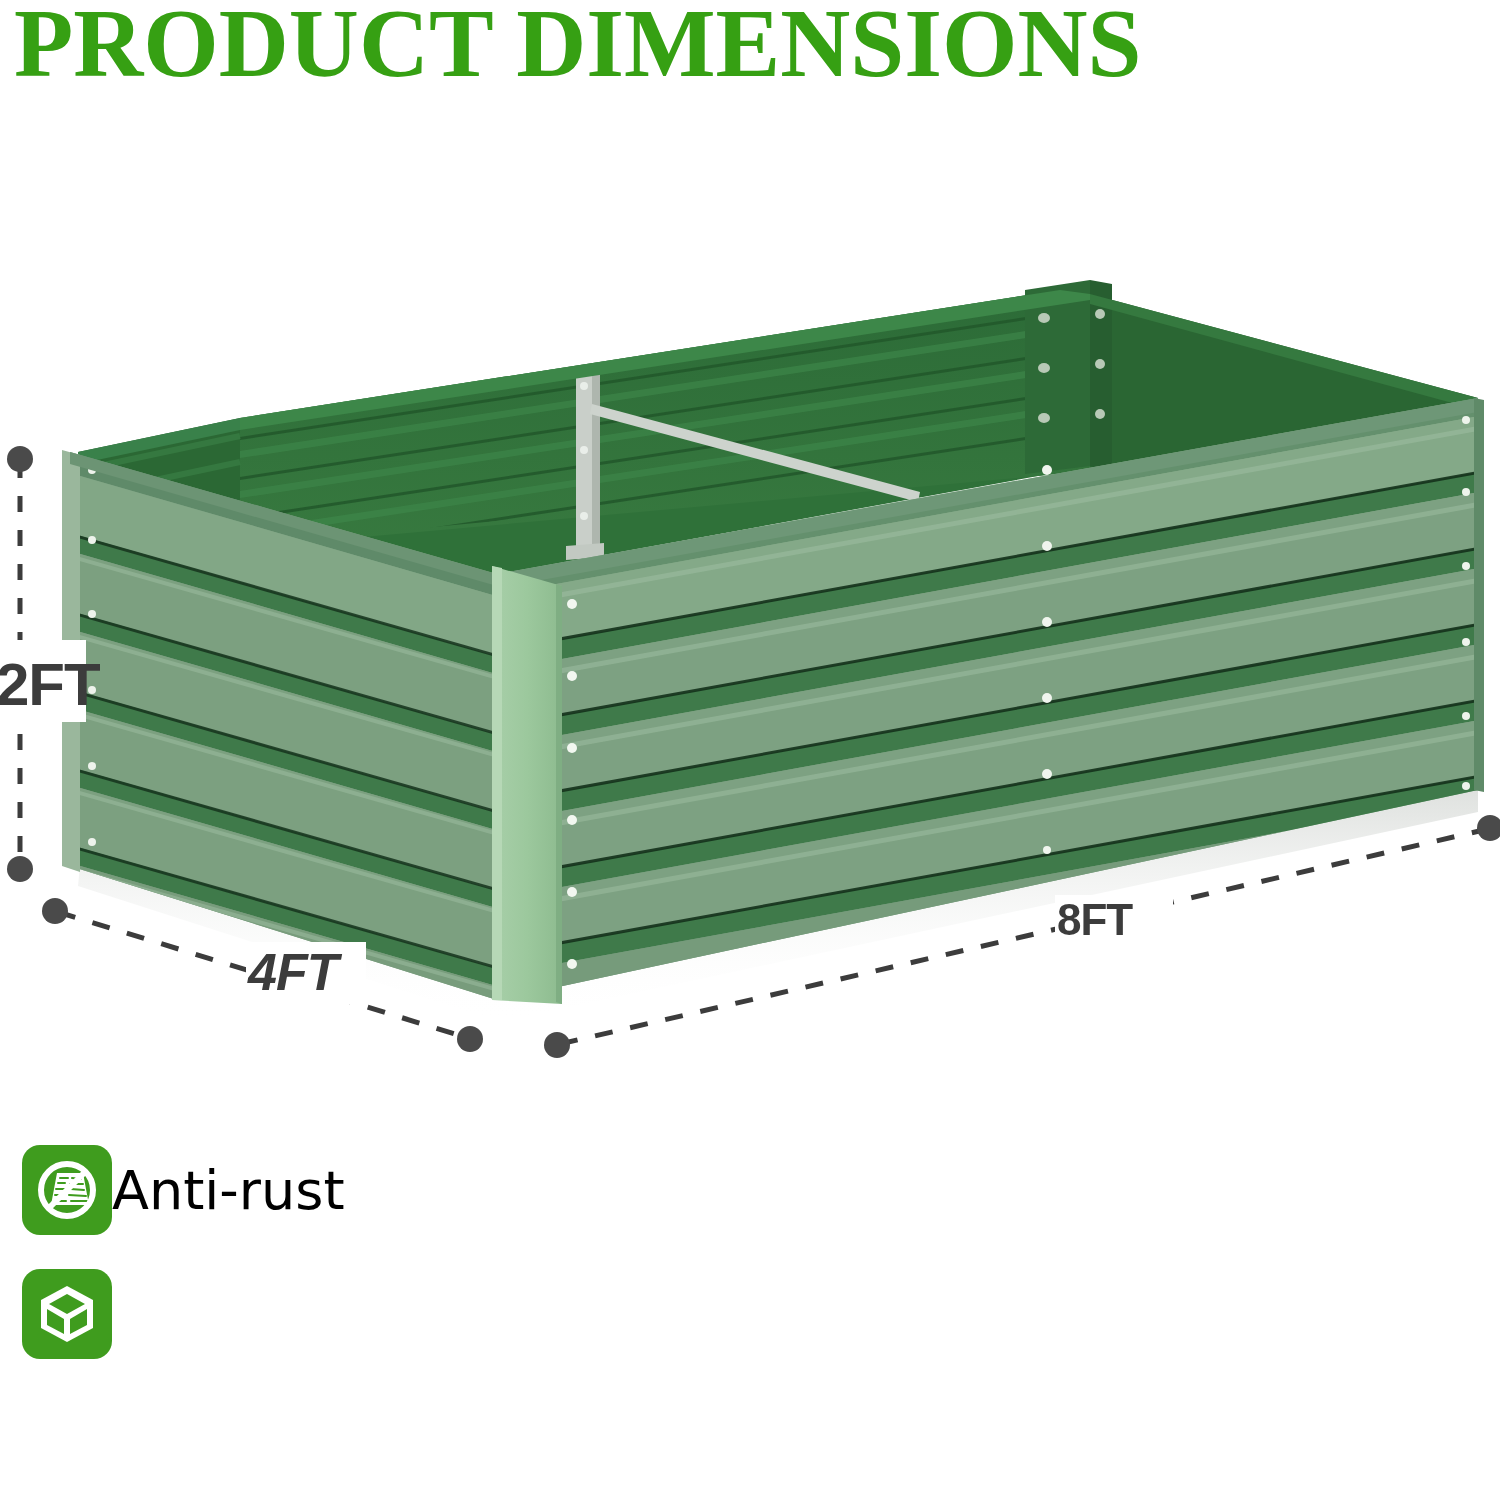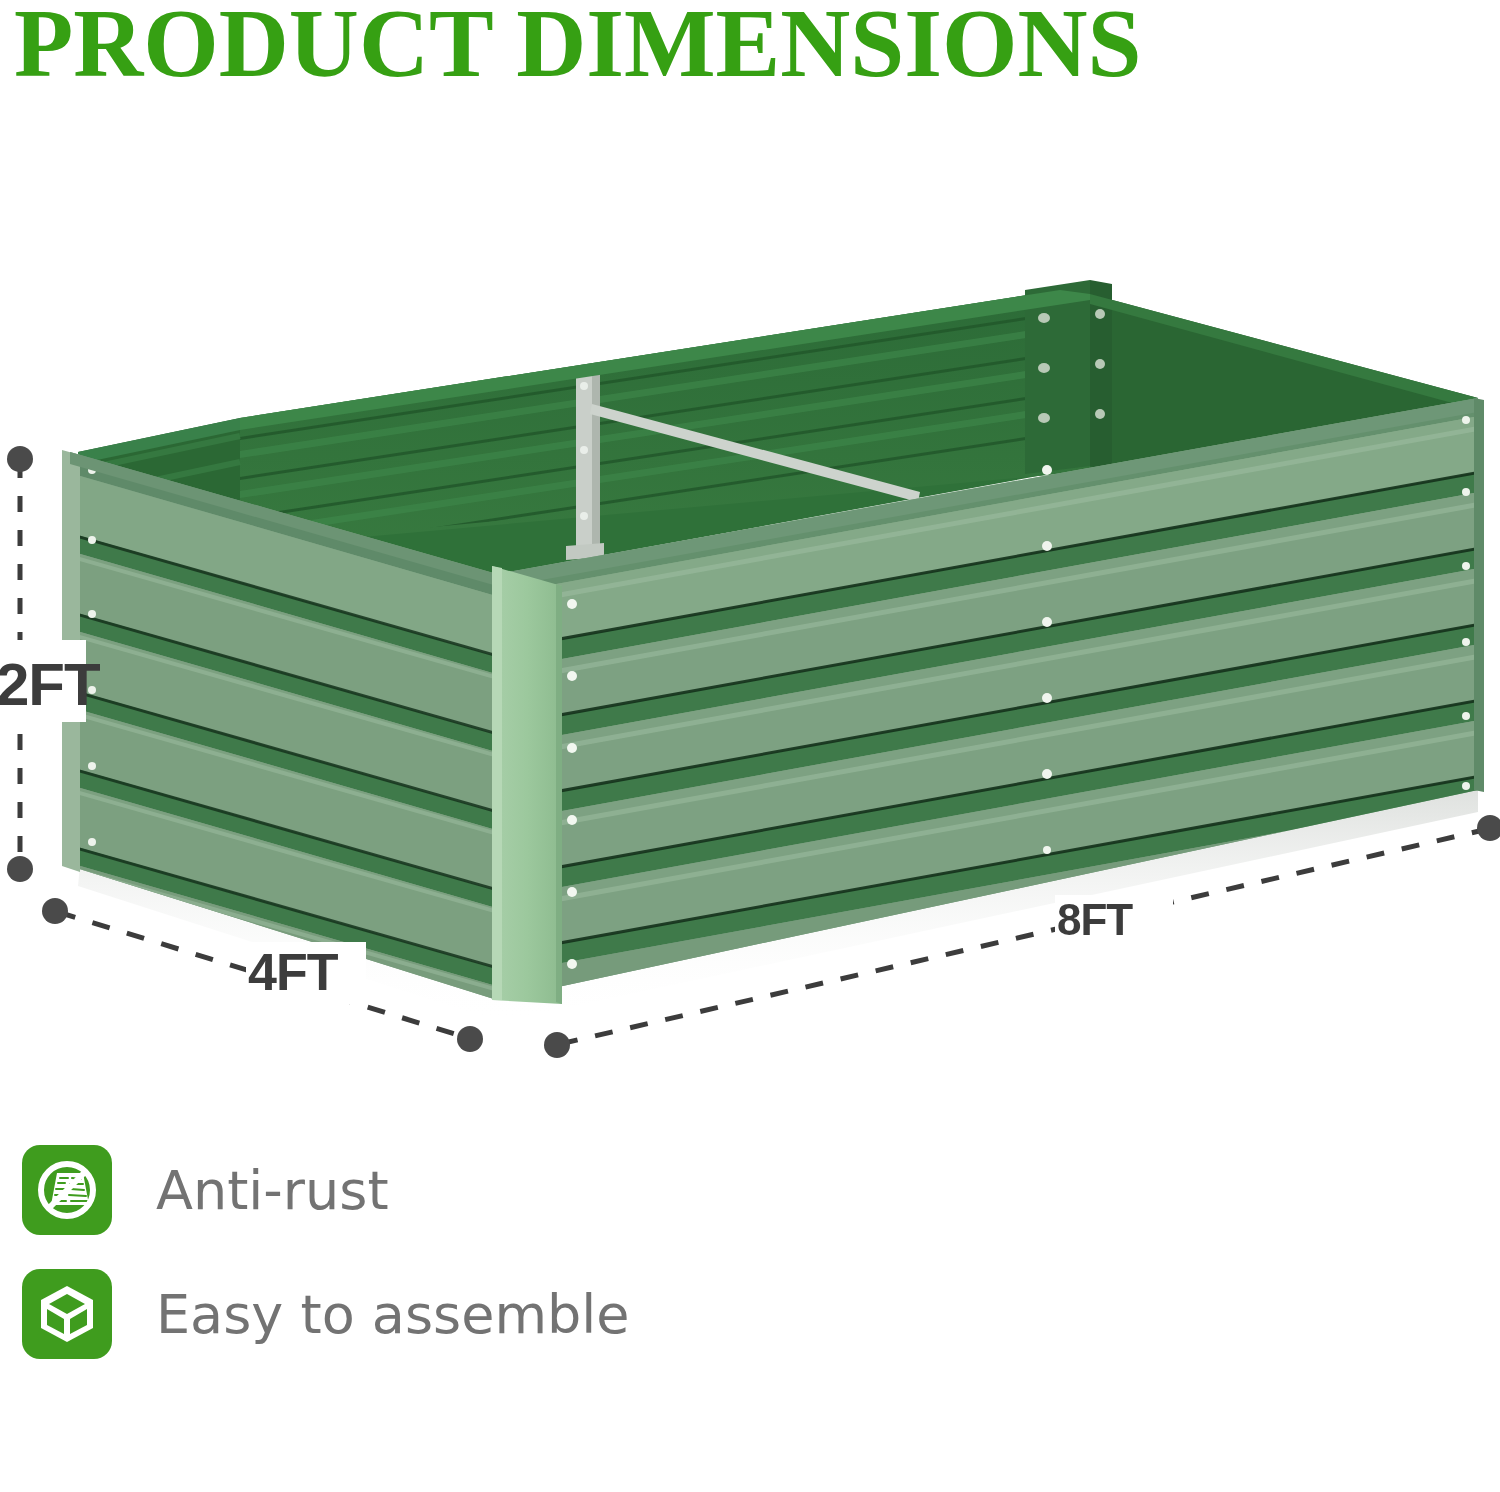--- a/index.html
+++ b/index.html
@@ -35,21 +35,21 @@
 
   .dim-label{
     position:absolute;
     font-family:"Liberation Sans", sans-serif;
     font-weight:700;
     color:#3c3c3c;
     letter-spacing:-1px;
     white-space:nowrap;
   }
   #dim-2ft{ left:-4px; top:650px; font-size:60px; }
-  #dim-4ft{ left:248px; top:942px; font-size:52px; }
+  #dim-4ft{ left:248px; top:942px; font-size:52px;font-style:italic; }
   #dim-8ft{ left:1057px; top:895px; font-size:44px;text-align:right; }
 
   .features{
     position:absolute;
     left:22px; top:1128px;
     width:900px;
   }
   .feature-row{
     display:flex;
     align-items:center;
@@ -57,25 +57,24 @@
   }
   .feature-icon{
     width:90px;height:90px;
     border-radius:18px;
     background:#3f9c1e;
     flex:0 0 auto;
     display:flex;align-items:center;justify-content:center;
   }
   .feature-icon svg{display:block;}
   .feature-label{
-    margin-left:44px;
     font-family:"DejaVu Sans", sans-serif;
     font-weight:400;
     font-size:54px;
-    color:#737373;
+    color:#000000;
     letter-spacing:0px;
     white-space:nowrap;
   }
 </style>
 </head>
 <body>
 
 <div class="title">PRODUCT DIMENSIONS</div>
 
 <div class="stage">
@@ -389,16 +388,15 @@
     <div class="feature-icon">
       <svg width="64" height="64" viewBox="0 0 64 64">
 
         <polygon points="32,4 58,18 58,46 32,60 6,46 6,18" fill="#ffffff"></polygon>
 
         <polygon points="32,12 50,22 32,32 14,22" fill="#3f9c1e"></polygon>
         <polygon points="12,27 29,37 29,52 12,43" fill="#3f9c1e"></polygon>
         <polygon points="52,27 35,37 35,52 52,43" fill="#3f9c1e"></polygon>
       </svg>
     </div>
-    <div class="feature-label">Easy to assemble</div>
   </div>
 
 </div>
 
 </body></html>

